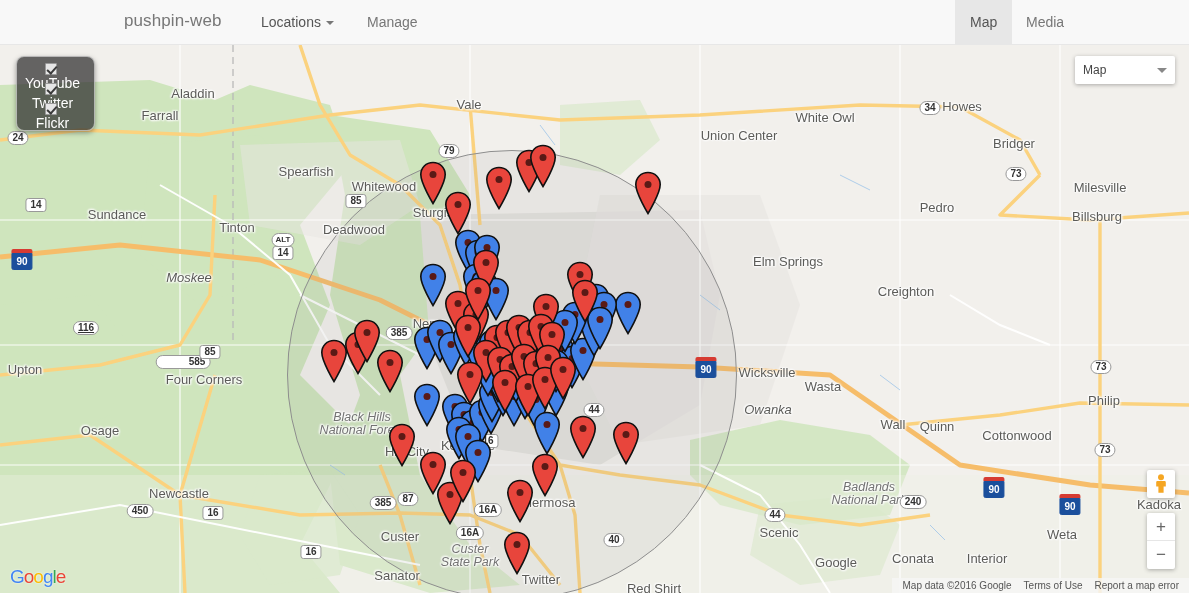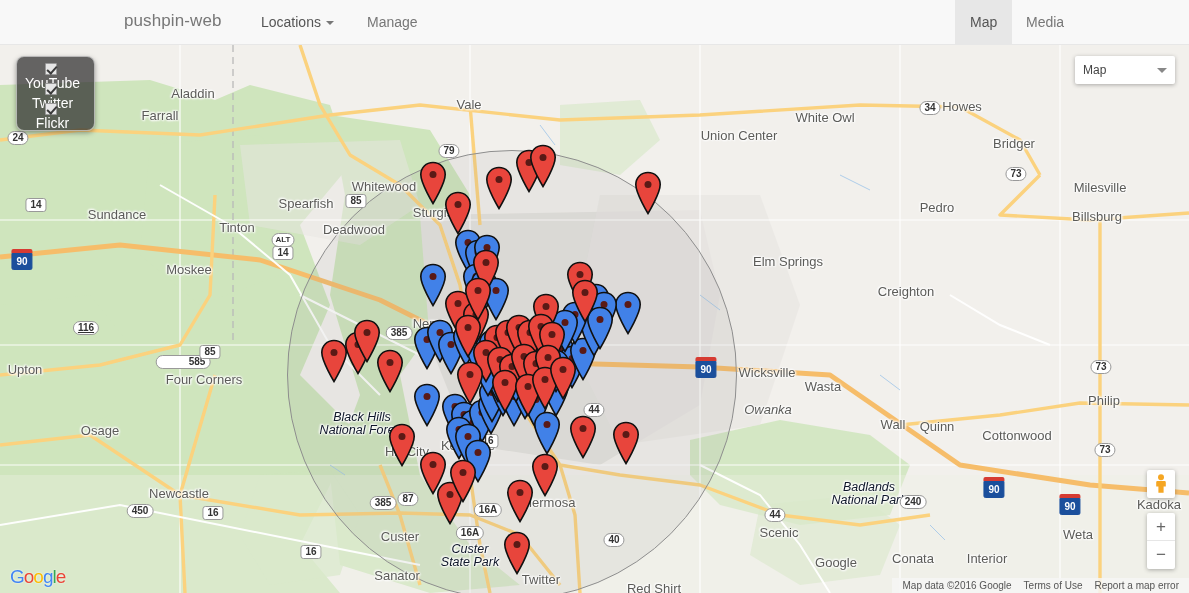--- a/index.html
+++ b/index.html
@@ -21,21 +21,21 @@
   #nav-map { left:955px; background:#e7e7e7; color:#555; }
   #nav-media { left:1011px; }
 
   
   #map { position:absolute; left:0; top:45px; width:1189px; height:548px;
     overflow:hidden; background:#f2f0ec; }
   #map-canvas { position:absolute; inset:0; }
   .lbl { position:absolute; font-size:13px; color:#5b5b58;
     white-space:nowrap; transform:translate(-50%,-50%);
     text-shadow:0 0 3px #fff,0 0 3px #fff,0 0 2px #fff,1px 1px 2px #fff,-1px -1px 2px #fff; }
-  .lbl.park { color:#0f172a; font-style:italic; font-size:12.5px; text-align:center; }
+  .lbl.park { color:#737373; font-style:italic; font-size:12.5px; text-align:center; }
   .lbl.park span { display:block; line-height:13px; }
 
   
   .shield { position:absolute; transform:translate(-50%,-50%);
     font-size:10px; font-weight:bold; color:#333; background:#fff;
     border:1px solid #999; border-radius:7px; padding:1px 4px 1px 4px;
     line-height:10px; }
   .shield.sq { border-radius:3px; }
   .shield.i { background:#1b4f9c; color:#fff; border:1px solid #1b4f9c;
     border-radius:2px; padding:4px 4px 2px 4px; position:absolute; }
@@ -181,28 +181,28 @@
 
   <div id="labels-layer">
       <div class="lbl" style="left: 193px; top: 48px;">Aladdin</div>
       <div class="lbl" style="left: 160px; top: 70px;">Farrall</div>
       <div class="lbl" style="left: 469px; top: 59px;">Vale</div>
       <div class="lbl" style="left: 825px; top: 72px;">White Owl</div>
       <div class="lbl" style="left: 962px; top: 61px;">Howes</div>
       <div class="lbl" style="left: 1014px; top: 98px;">Bridger</div>
       <div class="lbl" style="left: 739px; top: 90px;">Union Center</div>
       <div class="lbl" style="left: 1100px; top: 142px;">Milesville</div>
-      <div class="lbl" style="left: 306px; top: 126px; margin-top: 32px;">Spearfish</div>
+      <div class="lbl" style="left: 306px; top: 126px;">Spearfish</div>
       <div class="lbl" style="left: 384px; top: 141px;">Whitewood</div>
       <div class="lbl" style="left: 1097px; top: 171px;">Billsburg</div>
       <div class="lbl" style="left: 117px; top: 169px;">Sundance</div>
       <div class="lbl" style="left: 237px; top: 182px;">Tinton</div>
       <div class="lbl" style="left: 354px; top: 184px;">Deadwood</div>
       <div class="lbl" style="left: 788px; top: 216px;">Elm Springs</div>
-      <div class="lbl" style="left: 189px; top: 224px;">Moskee</div>
+      <div class="lbl" style="left: 189px; top: 232px; font-style: italic;">Moskee</div>
       <div class="lbl" style="left: 906px; top: 246px;">Creighton</div>
       <div class="lbl" style="left: 937px; top: 162px;">Pedro</div>
       <div class="lbl" style="left: 430px; top: 278px;">Nemo</div>
       <div class="lbl" style="left: 433px; top: 167px;">Sturgis</div>
       <div class="lbl" style="left: 767px; top: 327px;">Wicksville</div>
       <div class="lbl" style="left: 823px; top: 341px;">Wasta</div>
       <div class="lbl" style="left: 768px; top: 364px; font-style: italic;">Owanka</div>
       <div class="lbl" style="left: 1104px; top: 355px;">Philip</div>
       <div class="lbl" style="left: 25px; top: 324px;">Upton</div>
       <div class="lbl" style="left: 204px; top: 334px;">Four Corners</div>
@@ -214,21 +214,21 @@
       <div class="lbl" style="left: 179px; top: 448px;">Newcastle</div>
       <div class="lbl" style="left: 407px; top: 406px;">Hill City</div>
       <div class="lbl" style="left: 468px; top: 400px;">Keystone</div>
       <div class="lbl" style="left: 549px; top: 457px;">Hermosa</div>
       <div class="lbl" style="left: 400px; top: 491px;">Custer</div>
       <div class="lbl" style="left: 397px; top: 530px;">Sanator</div>
       <div class="lbl" style="left: 779px; top: 487px;">Scenic</div>
       <div class="lbl" style="left: 836px; top: 517px;">Google</div>
       <div class="lbl" style="left: 913px; top: 513px;">Conata</div>
       <div class="lbl" style="left: 987px; top: 513px;">Interior</div>
-      <div class="lbl" style="left: 1062px; top: 489px; margin-left: 16px;">Weta</div>
+      <div class="lbl" style="left: 1062px; top: 489px;">Weta</div>
       <div class="lbl" style="left: 541px; top: 534px;">Twitter</div>
       <div class="lbl" style="left: 654px; top: 543px;">Red Shirt</div>
       <div class="lbl park" style="left: 362px; top: 379px;">
         <span>Black Hills</span>
         <span>National Forest</span>
       </div>
       <div class="lbl park" style="left: 470px; top: 511px;">
         <span>Custer</span>
         <span>State Park</span>
       </div>

